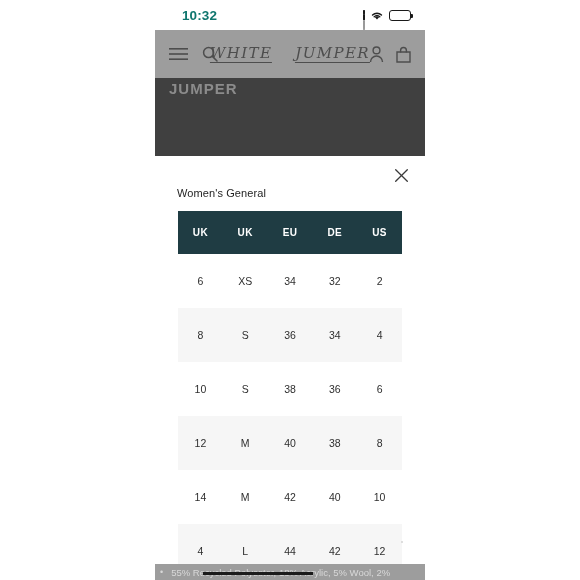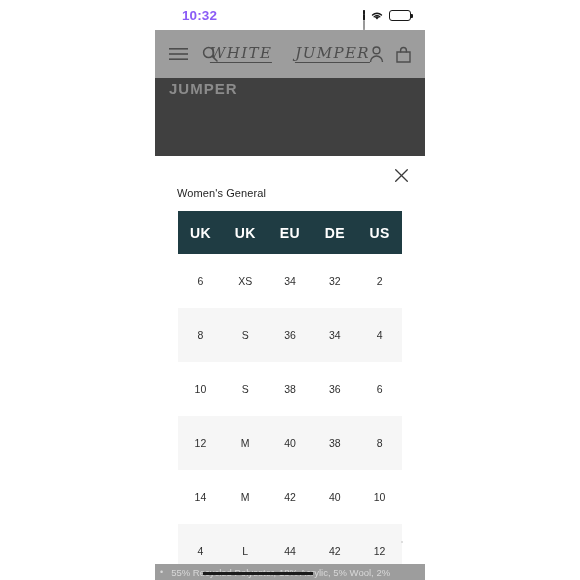--- a/index.html
+++ b/index.html
@@ -31,21 +31,21 @@
     position: relative;
     height: 30px;
     background: #ffffff;
   }
   #status-time {
     position: absolute;
     left: 27px;
     top: 8px;
     font-size: 13.5px;
     font-weight: bold;
-    color: #8b5cf6;
+    color: #0f766e;
     letter-spacing: 0.1px;
     text-align: center;
   }
   #status-icons {
     position: absolute;
     right: 14px;
     top: 10px;
     display: flex;
     align-items: center;
     gap: 5px;
@@ -208,21 +208,21 @@
     position:absolute;
     left: 23px;
     top: 55px;
     width: 224px;
     border-collapse: collapse;
     table-layout: fixed;
   }
   #size-table th {
     background: #1f3c43;
     color: #ffffff;
-    font-size: 14px;
+    font-size: 10px;
     font-weight: bold;
     letter-spacing: 0.4px;
     height: 41px;
     text-align: center;
     vertical-align: middle;
   }
   #size-table td {
     font-size: 10.5px;
     color: #2e2e2e;
     text-align:center;

